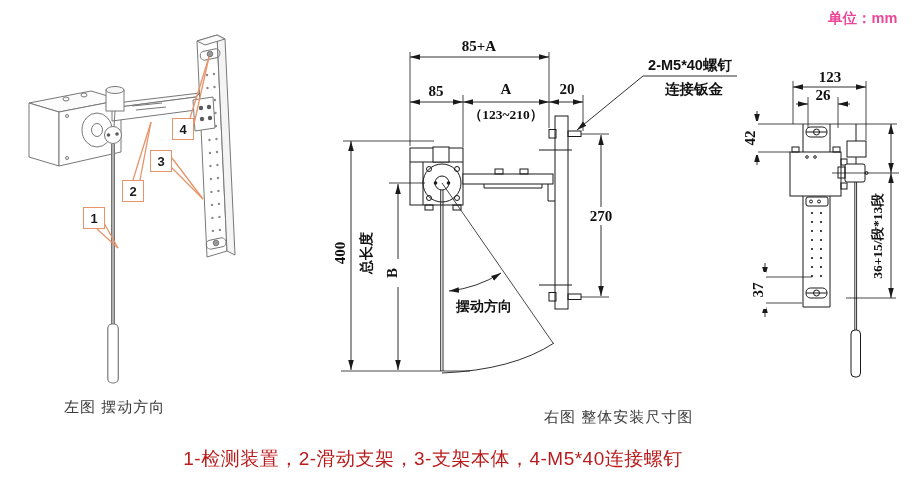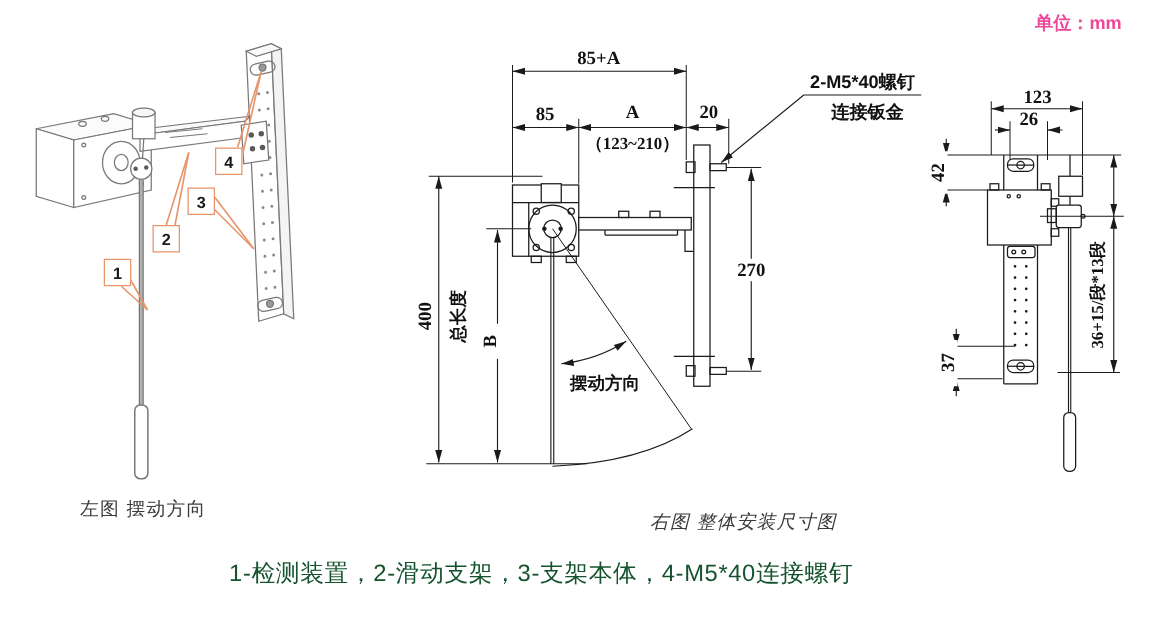--- a/index.html
+++ b/index.html
@@ -10,21 +10,21 @@
   .dimtxt-s{font-family:"Liberation Serif",serif;font-weight:bold;fill:#111;font-size:13.5px;}
   .cjk{font-family:"Liberation Sans",sans-serif;font-weight:bold;fill:#111;font-size:14px;}
   .note{font-family:"Liberation Sans",sans-serif;font-weight:bold;fill:#111;font-size:14.5px;}
   .callout{position:absolute;width:20px;height:20px;background:#fff;border:1.6px solid #E8946A;
            display:flex;align-items:center;justify-content:center;
            font:bold 13px "Liberation Sans",sans-serif;color:#1a1a1a;z-index:4;}
   .caption{position:absolute;color:#3b3b3b;font:15px "Liberation Sans",sans-serif;
            letter-spacing:1px;white-space:nowrap;}
   #unit-label{position:absolute;left:828px;top:9px;color:#ec4899;
            font:bold 14.5px "Liberation Sans",sans-serif;white-space:nowrap;}
-  #legend{position:absolute;left:0;top:446px;width:866px;text-align:center;color:#14532d;
+  #legend{position:absolute;left:0;top:446px;width:866px;text-align:center;color:#b91c1c;
            font:19px "Liberation Sans",sans-serif;letter-spacing:0.5px;white-space:nowrap;}
 </style>
 </head>
 <body>
 
 <div id="stage">
 
 <svg width="921" height="495" viewBox="0 0 921 495">
   <defs>
     <marker id="mk" markerUnits="userSpaceOnUse" markerWidth="11" markerHeight="9" refX="10" refY="4" orient="auto-start-reverse">
@@ -266,16 +266,16 @@
   </g>
 </svg>
 
 <div class="callout" style="left:83px;top:207px;">1</div>
 <div class="callout" style="left:122px;top:180px;">2</div>
 <div class="callout" style="left:150px;top:150px;">3</div>
 <div class="callout" style="left:172px;top:118px;">4</div>
 
 <div id="unit-label">单位：mm</div>
 <div class="caption" style="left:64px;top:398px;">左图 摆动方向</div>
-<div class="caption" style="left:520px;top:408px;font-style:italic;">右图 整体安装尺寸图</div>
+<div class="caption" style="left:544px;top:408px;">右图 整体安装尺寸图</div>
 <div id="legend">1-检测装置，2-滑动支架，3-支架本体，4-M5*40连接螺钉</div>
 
 </div>
 
 </body></html>

